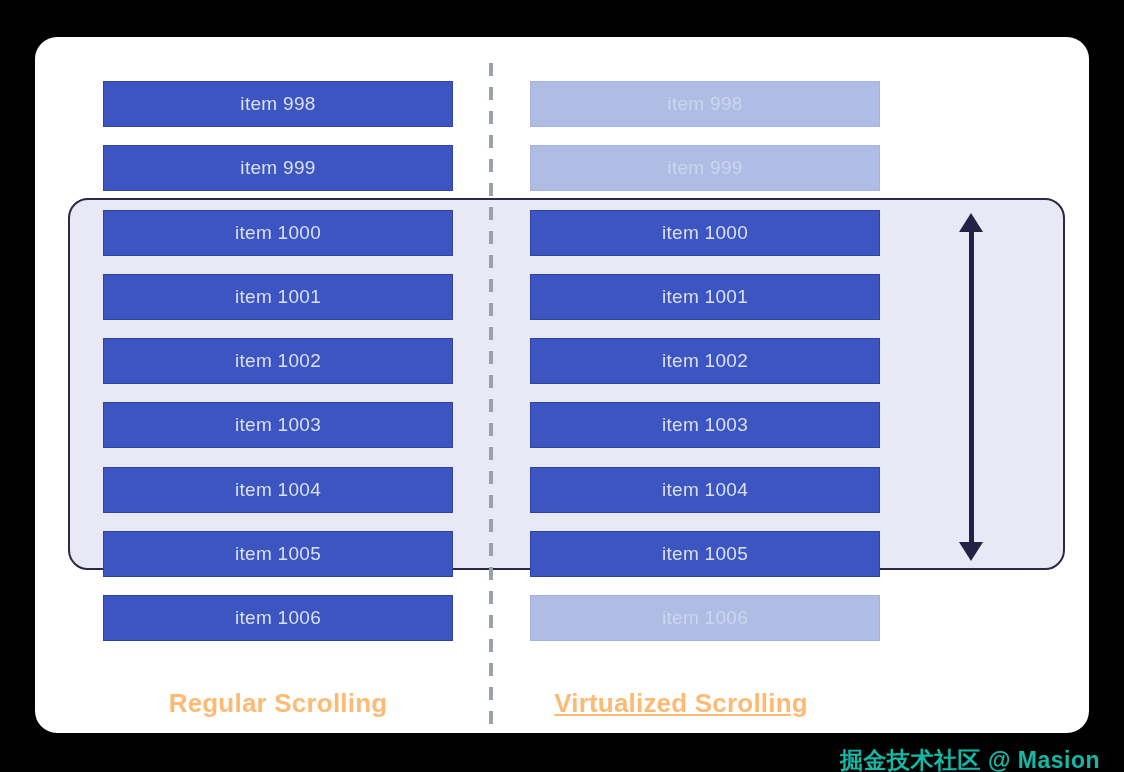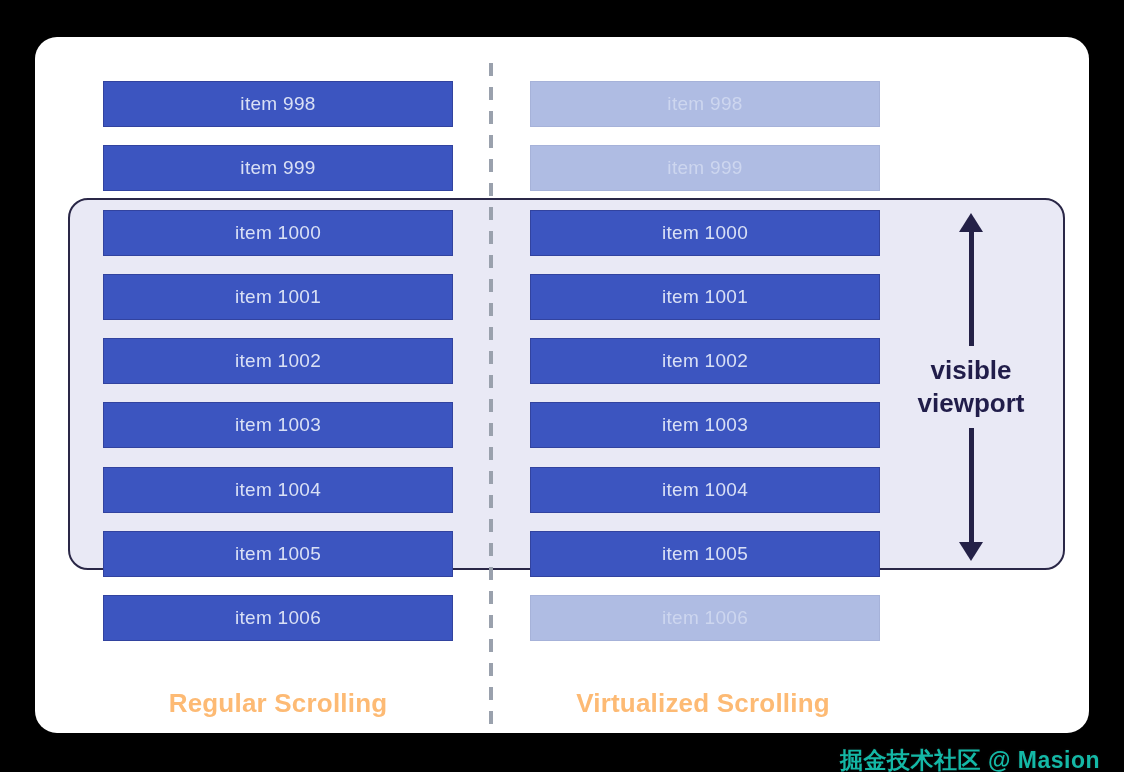--- a/index.html
+++ b/index.html
@@ -105,21 +105,21 @@
     top: 688px;
     width: 350px;
     text-align: center;
     font-size: 26px;
     font-weight: bold;
     color: #fdba74;
     letter-spacing: 0.2px;
     z-index: 3;
   }
   .heading-left  { left: 103px; }
-  .heading-right { left: 528px; }
+  .heading-right { left: 506px; text-decoration: underline; }
   
   .watermark {
     position: absolute;
     right: 24px; top: 745px;
     font-size: 23px;
     font-weight: bold;
     color: #14b8a6;
     text-shadow: 1px 2px 2px rgba(0,0,0,0.85), 0 0 3px rgba(40,40,40,0.6);
     letter-spacing: 0.5px;
     z-index: 6;
@@ -158,21 +158,20 @@
   <div class="bar" data-variant="solid">item 1002</div>
   <div class="bar" data-variant="solid">item 1003</div>
   <div class="bar" data-variant="solid">item 1004</div>
   <div class="bar" data-variant="solid">item 1005</div>
   <div class="bar" data-variant="faded">item 1006</div>
 </div>
 
 <div class="arrow-assembly">
   <div class="arrow-head up"></div>
   <div class="arrow-shaft"></div>
-  <div class="viewport-label">visible viewport</div>
   <div class="arrow-shaft"></div>
   <div class="arrow-head down"></div>
 </div>
 
 <div class="heading heading-left">Regular Scrolling</div>
 <div class="heading heading-right">Virtualized Scrolling</div>
 
 <div class="watermark">掘金技术社区 @ Masion</div>
 
 </body></html>

